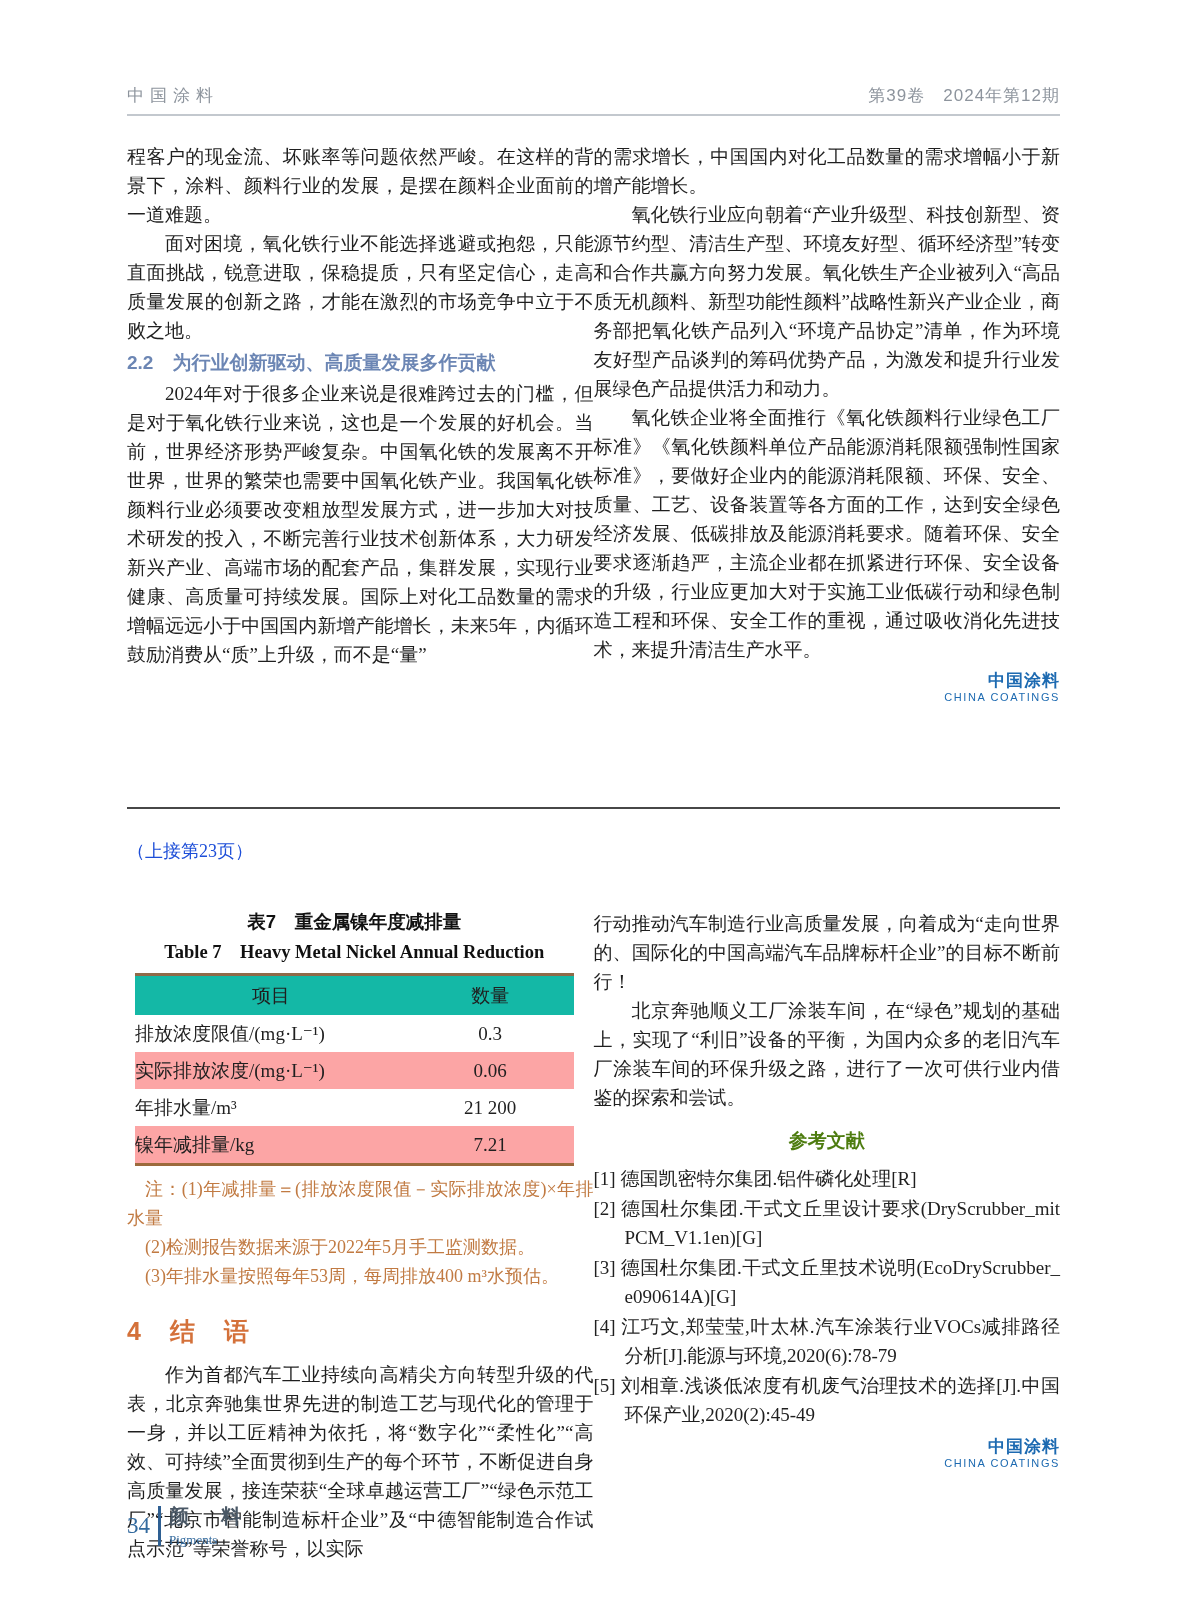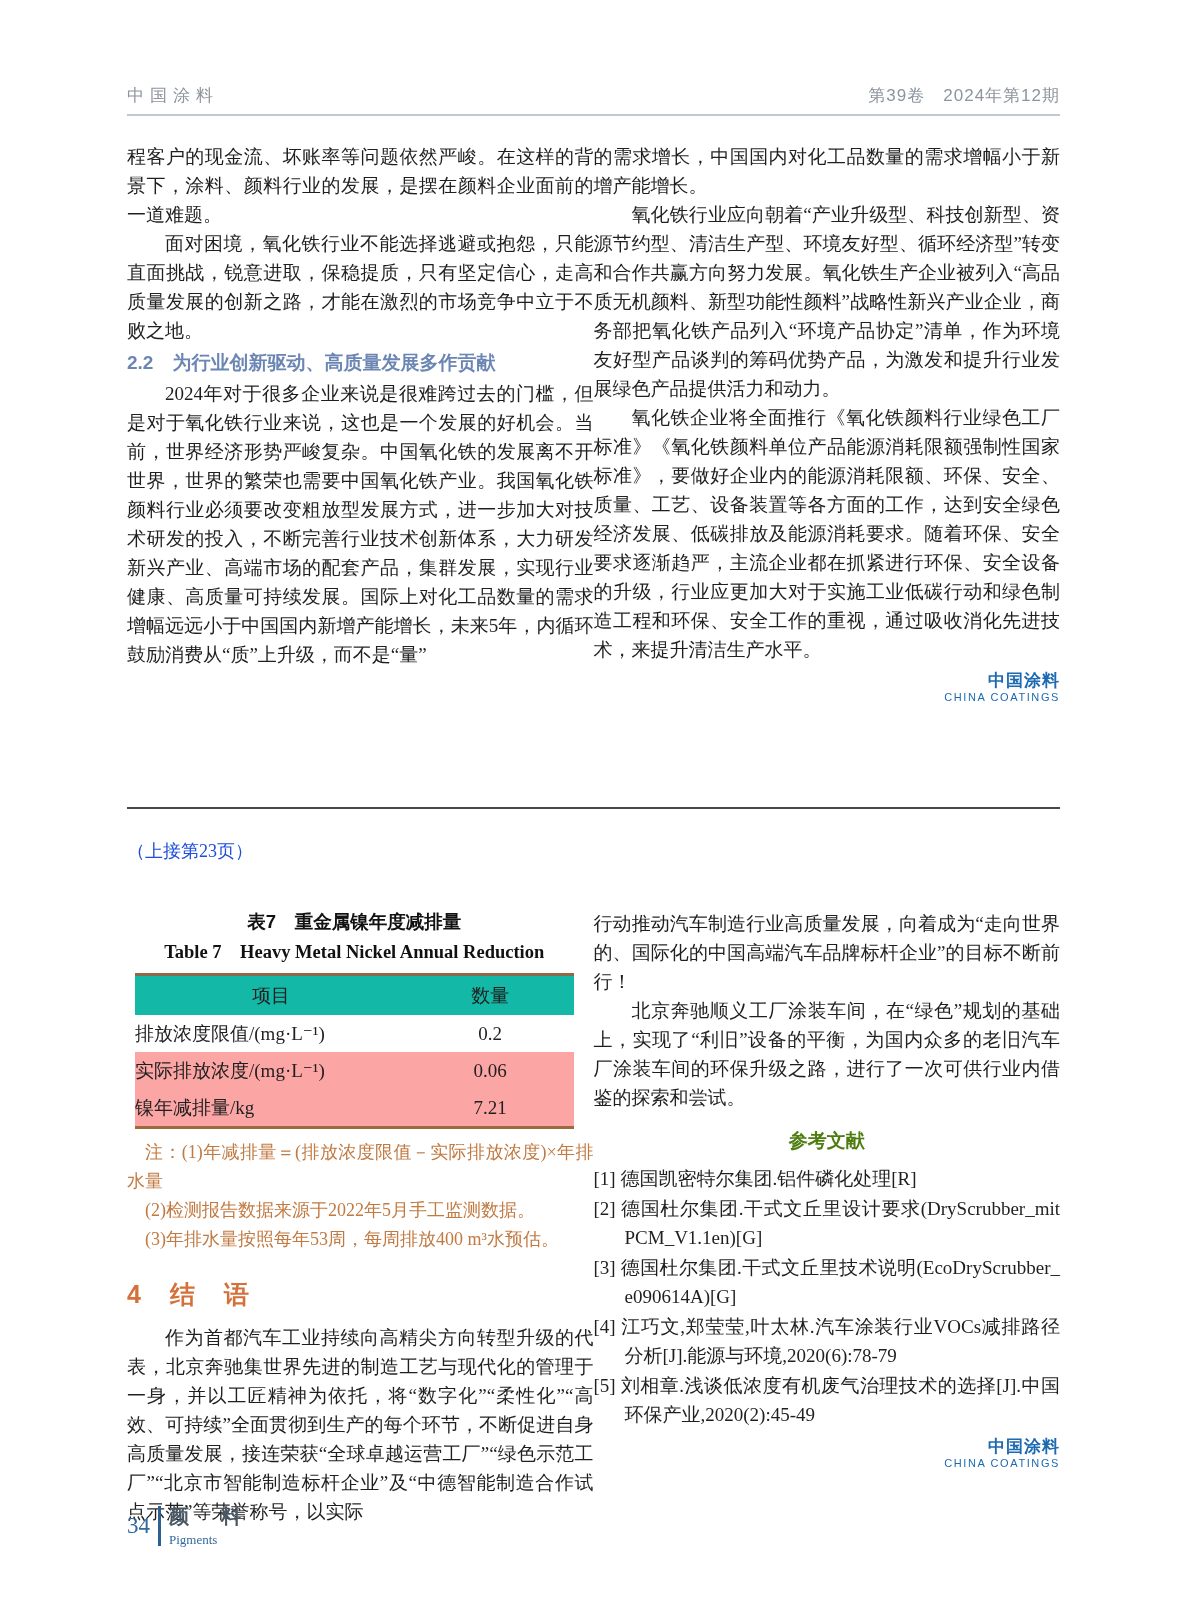--- a/index.html
+++ b/index.html
@@ -153,25 +153,29 @@
         <table class="data-table">
           <thead>
             <tr>
               <th>项目</th>
               <th>数量</th>
             </tr>
           </thead>
           <tbody>
             <tr>
               <td class="item-cell">排放浓度限值/(mg·L⁻¹)</td>
-              <td class="value-cell">0.2</td>
+              <td class="value-cell">0.3</td>
             </tr>
             <tr class="alt">
               <td class="item-cell">实际排放浓度/(mg·L⁻¹)</td>
               <td class="value-cell">0.06</td>
+            </tr>
+            <tr>
+              <td class="item-cell">年排水量/m³</td>
+              <td class="value-cell">21 200</td>
             </tr>
             <tr class="alt">
               <td class="item-cell">镍年减排量/kg</td>
               <td class="value-cell">7.21</td>
             </tr>
           </tbody>
         </table>
       </div>
 
       <div class="notes">

